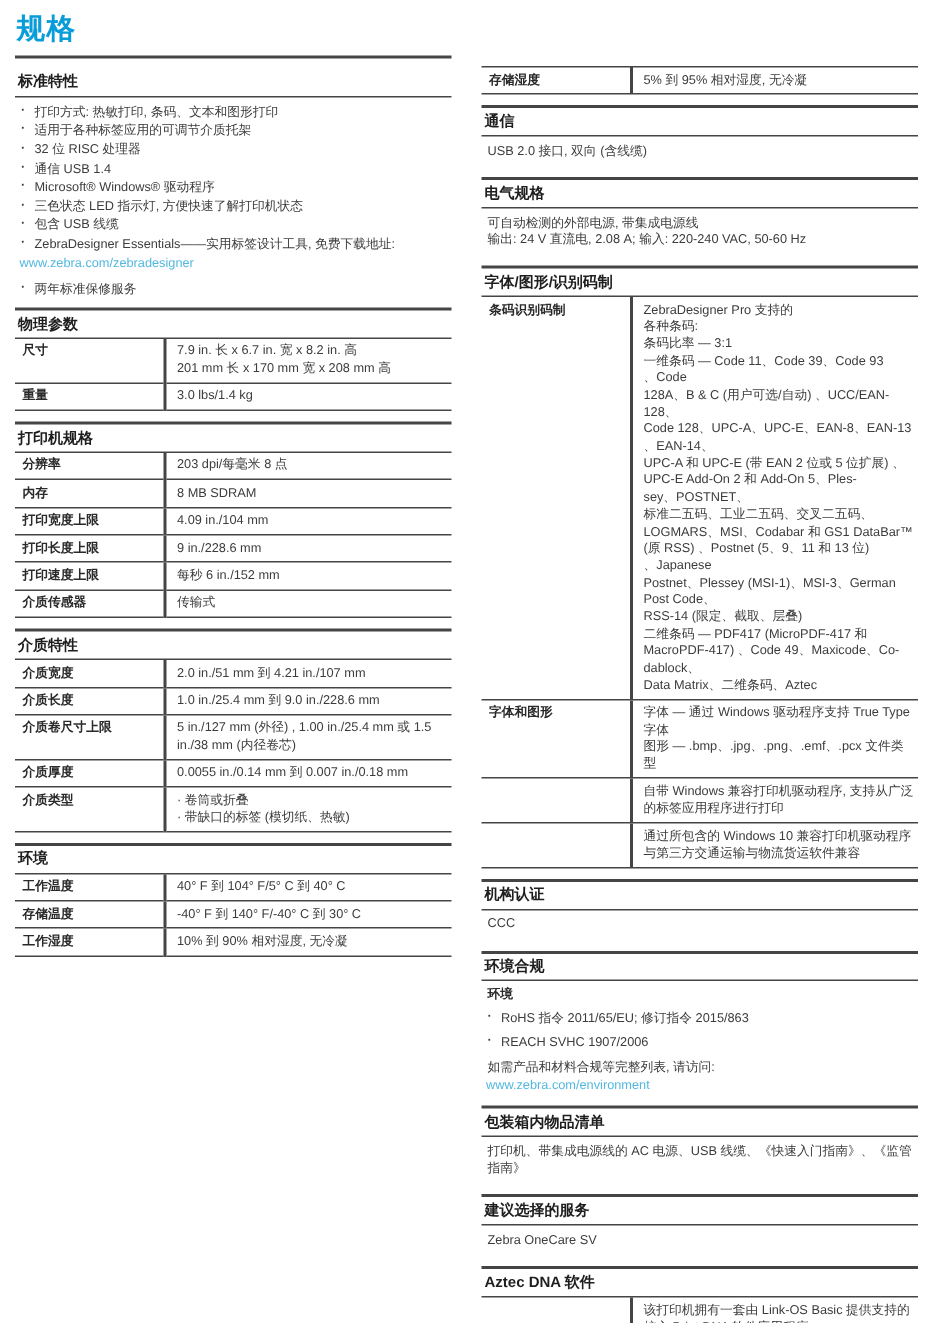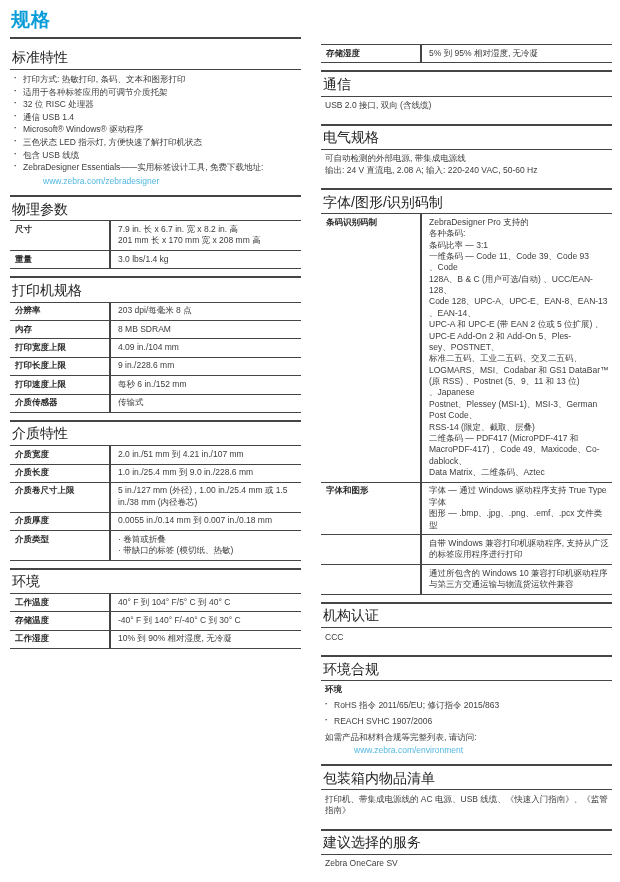--- a/index.html
+++ b/index.html
@@ -28,23 +28,23 @@
     font-size:19px;
     line-height:1.05;
     font-weight:700;
     color:var(--accent);
     border-bottom:2px solid var(--border);
     letter-spacing:1px;
   }
 
   .sec{margin-top:7px;}
   .sec-h{
-    font-weight:400;
+    font-weight:700;
     color:var(--heading);
-    font-size:14px;
+    font-size:10px;
     padding:2.5px 2px 2px 2px;
     border-top:2px solid var(--border);
     border-bottom:1px solid var(--border);
   }
   .sec-h.first{border-top:none;}
 
   .plain{padding:3.5px 2px 5px 4px;white-space:pre-line;}
 
   .spec-table{width:100%;border-collapse:collapse;table-layout:fixed;}
   .spec-table td{
@@ -60,21 +60,21 @@
   }
   .t-left .c-lbl{width:100px;}
   .t-right .c-lbl{width:100px;}
   .topline{border-top:1px solid var(--border);}
 
   .bullets{list-style:none;margin:4px 0 1px 0;padding:0;}
   .bullets li{position:relative;padding-left:13px;margin:1.2px 0;}
   .bullets li::before{content:"·";position:absolute;left:4px;top:-1px;font-weight:700;}
   .bullets.spaced li{margin:3.5px 0 5px 0;}
 
-  .linkline{padding:1px 0 1px 3px;margin-left:30px;}
+  .linkline{padding:1px 0 1px 3px;}
   a.link{color:var(--link);text-decoration:none;cursor:pointer;}
 
   .sub-h{font-weight:700;padding:3px 0 0 4px;color:#2A2A2A;}
 </style>
 </head>
 <body>
 
 <div class="page">
 
   <div class="col">
@@ -88,20 +88,23 @@
         <li>32 位 RISC 处理器</li>
         <li>通信 USB 1.4</li>
         <li>Microsoft® Windows® 驱动程序</li>
         <li>三色状态 LED 指示灯, 方便快速了解打印机状态</li>
         <li>包含 USB 线缆</li>
         <li>ZebraDesigner Essentials——实用标签设计工具, 免费下载地址:</li>
       </ul>
       <div class="linkline">
         <a class="link">www.zebra.com/zebradesigner</a>
       </div>
+      <ul class="bullets">
+        <li>两年标准保修服务</li>
+      </ul>
     </div>
 
     <div class="sec">
       <div class="sec-h">物理参数</div>
       <table class="spec-table t-left">
         <colgroup>
             <col class="c-lbl">
             <col>
           </colgroup>
         <tbody>

